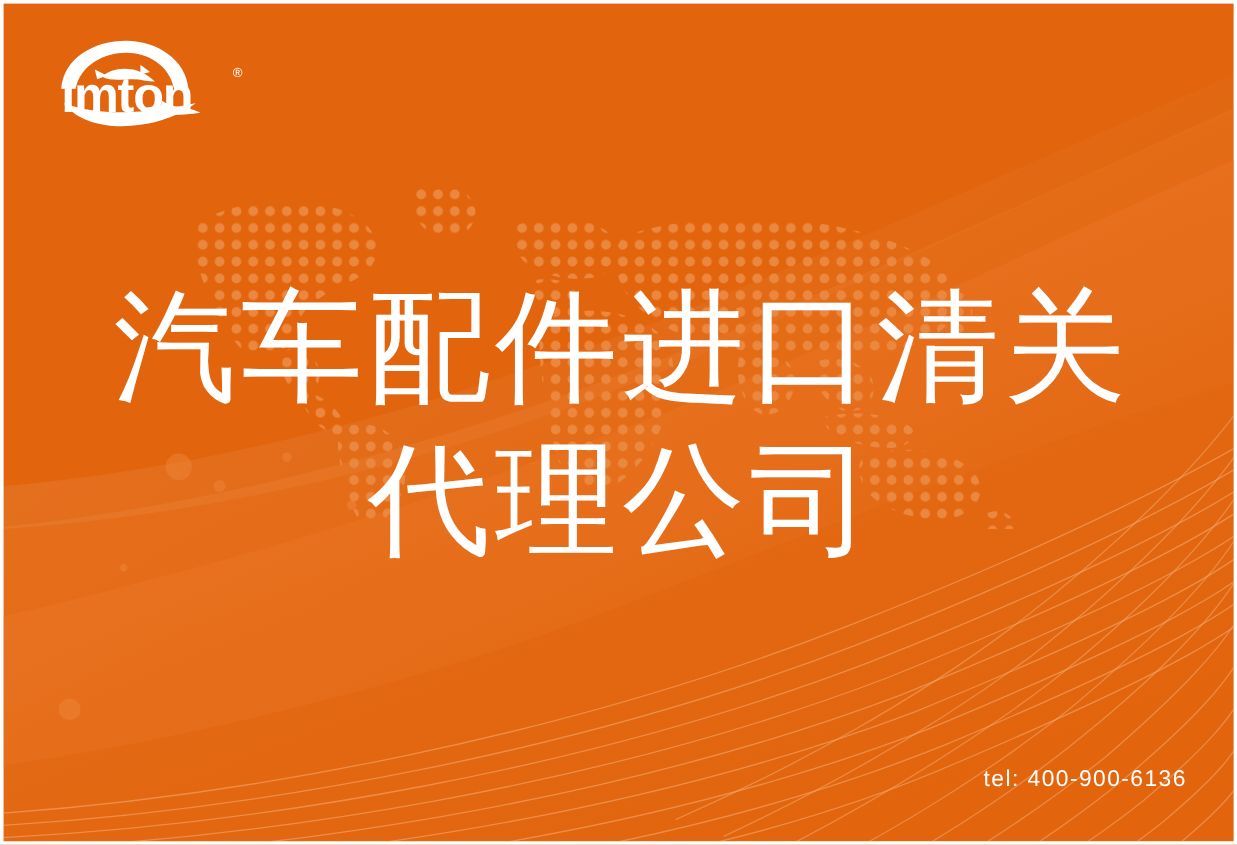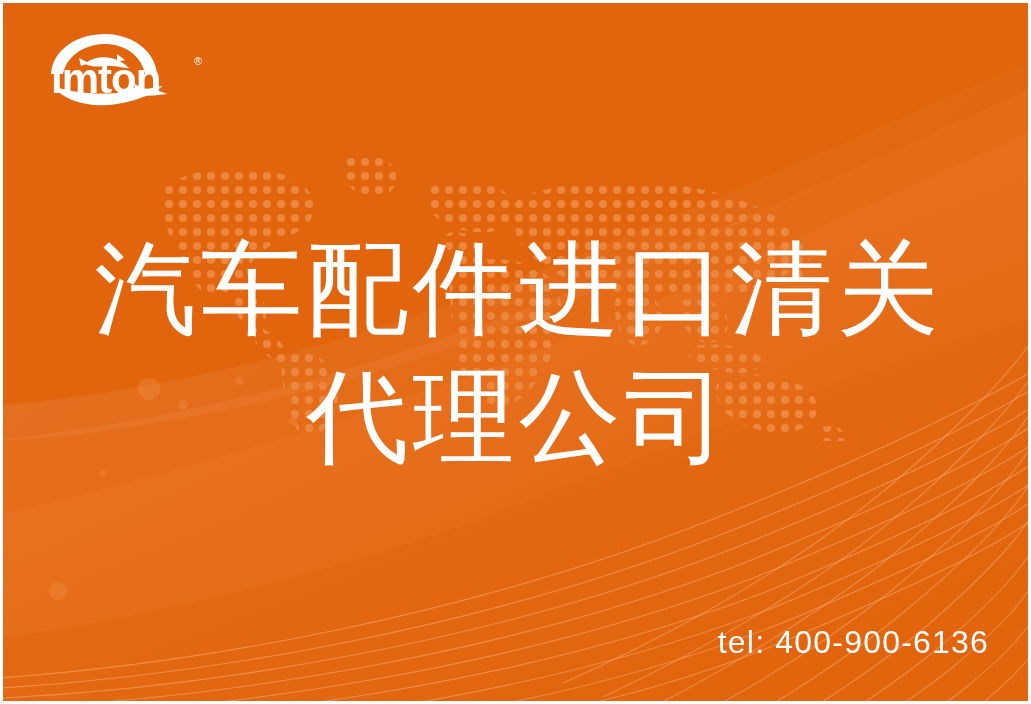--- a/index.html
+++ b/index.html
@@ -77,21 +77,21 @@
   .headline .ln {
     display: block;
   }
 
   
   .tel {
     position: absolute;
     right: 39px;
     bottom: 40px;
     color: #ffffff;
-    font-size: 32px;
+    font-size: 19px;
     letter-spacing: 1.2px;
     font-weight: 400;
     white-space: nowrap;
   }
 </style>
 </head>
 <body>
 
 <div class="banner">
 

